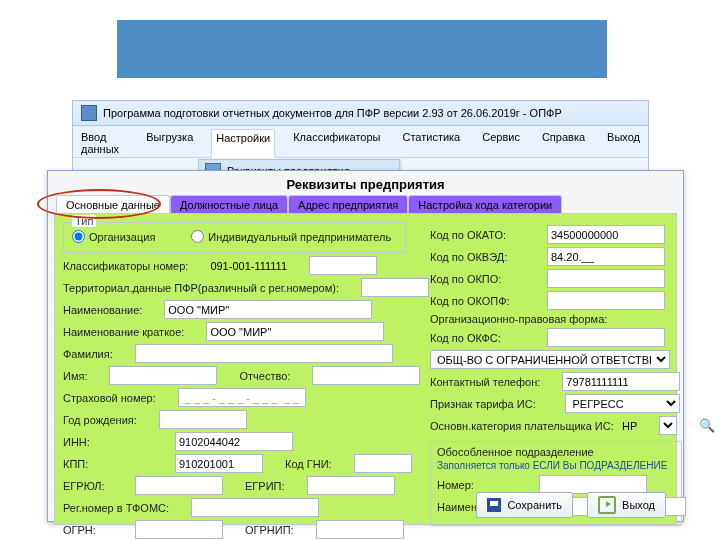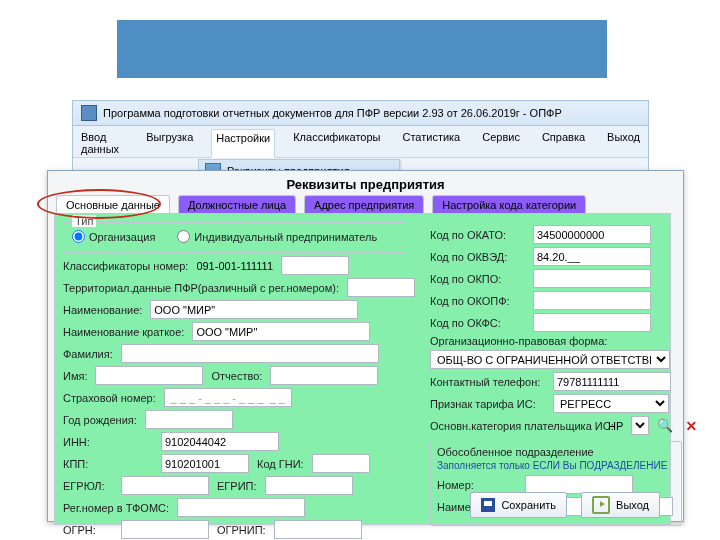--- a/index.html
+++ b/index.html
@@ -9,30 +9,30 @@
   .winicon{width:14px;height:14px;background:#5b8ec4;border:1px solid #2e5d91}
   .menubar{background:#e9f1fa;padding:3px 4px 0 4px;display:flex;gap:14px;font-size:11px;border-bottom:1px solid #c4d7ea}
   .menubar span{padding:2px 4px;cursor:default}
   .menubar span.active{background:#fff;border:1px solid #c4d7ea;border-bottom:1px solid #fff;margin-bottom:-1px;border-radius:2px 2px 0 0}
   .submenu{background:#fff;border:1px solid #b5c9de;width:200px;margin:1px 0 2px 125px;box-shadow:1px 1px 2px rgba(0,0,0,.15)}
   .submenu div{padding:3px 6px;display:flex;align-items:center;gap:6px}
   .submenu div:first-child{background:#d6e6f7}
   .smicon{width:14px;height:14px;background:#6fa3d6;border:1px solid #3a6da0}
   .dialog{position:absolute;left:47px;top:170px;width:635px;height:350px;background:#f4f5f7;border:1px solid #8aa5c4;box-shadow:0 2px 6px rgba(0,0,0,.25)}
   .dtitle{text-align:center;font-weight:700;font-size:13px;padding:6px 0 2px 0}
-  .tabs{display:flex;gap:8px;padding:0 8px;font-size:11px}
+  .tabs{display:flex;gap:0;padding:0 8px;font-size:11px}
   .tab{background:#8b5cf6;border:1px solid #c0c8d4;border-bottom:none;border-radius:3px 3px 0 0;padding:3px 9px;position:relative;top:1px;cursor:default}
   .tab.active{background:#fff}
   .redcircle{position:absolute;border:2.5px solid #c12e1b;border-radius:50%;width:120px;height:26px;left:37px;top:189px;pointer-events:none}
-  .body{background:#86efac;margin:0 12px 6px 6px;border:1px solid #c0c8d4;height:290px;padding:10px 8px;position:relative}
+  .body{background:#bef264;margin:0 6px 6px 6px;border:1px solid #c0c8d4;height:290px;padding:10px 8px;position:relative}
   .group{border:1px solid #c0c8d4;border-radius:2px;padding:4px 8px 6px 8px;position:relative;width:325px}
   .group .legend{position:absolute;top:-8px;left:8px;background:#fff;padding:0 3px;color:#444}
   .radio{display:flex;align-items:center;gap:4px;margin-right:14px}
   .radio input{margin:0}
-  .row{display:flex;align-items:center;gap:8px;margin:3px 0;white-space:nowrap}
+  .row{display:flex;align-items:center;gap:22px;margin:3px 0;white-space:nowrap}
   label,.lbl{color:#222}
   input.txt{border:1px solid #b0b8c4;background:#fff;font-size:11px;padding:1px 3px;height:15px;box-sizing:content-box}
   select.txt{border:1px solid #b0b8c4;background:#fff;font-size:11px;padding:0 2px;height:19px}
   .leftcol{position:absolute;left:8px;top:8px;width:355px}
   .rightcol{position:absolute;left:375px;top:8px;width:250px}
   .rightcol .row label:first-child{display:inline-block;width:95px}
   .sep-group{border:1px solid #c0c8d4;border-radius:2px;margin-top:6px;padding:4px 6px 6px 6px;width:238px}
   .sep-title{font-size:11px;color:#222}
   .sep-note{color:#1a4fa0;font-size:10px;margin:2px 0 4px 0}
   .magnify{color:#2a5ca0;font-size:13px;cursor:pointer}
@@ -174,25 +174,25 @@
         </div>
       <div class="row">
           <label>Код по ОКПО:</label>
           <input class="txt" style="width: 110px;">
         </div>
       <div class="row">
           <label>Код по ОКОПФ:</label>
           <input class="txt" style="width: 110px;">
         </div>
       <div class="row">
+          <label style="width:auto">Организационно-правовая форма:</label>
+        </div>
+      <div class="row">
           <label>Код по ОКФС:</label>
           <input class="txt" style="width: 110px;">
-        </div>
-      <div class="row">
-          <label style="width:auto">Организационно-правовая форма:</label>
         </div>
       <div class="row">
           <select class="txt" style="width:240px"><option>ОБЩ-ВО С ОГРАНИЧЕННОЙ ОТВЕТСТВЕННОСТЬЮ</option></select>
         </div>
       <div class="row">
           <label style="width:115px">Контактный телефон:</label>
           <input class="txt" style="width: 110px;" value="79781111111">
         </div>
       <div class="row">
           <label style="width:115px">Признак тарифа ИС:</label>

